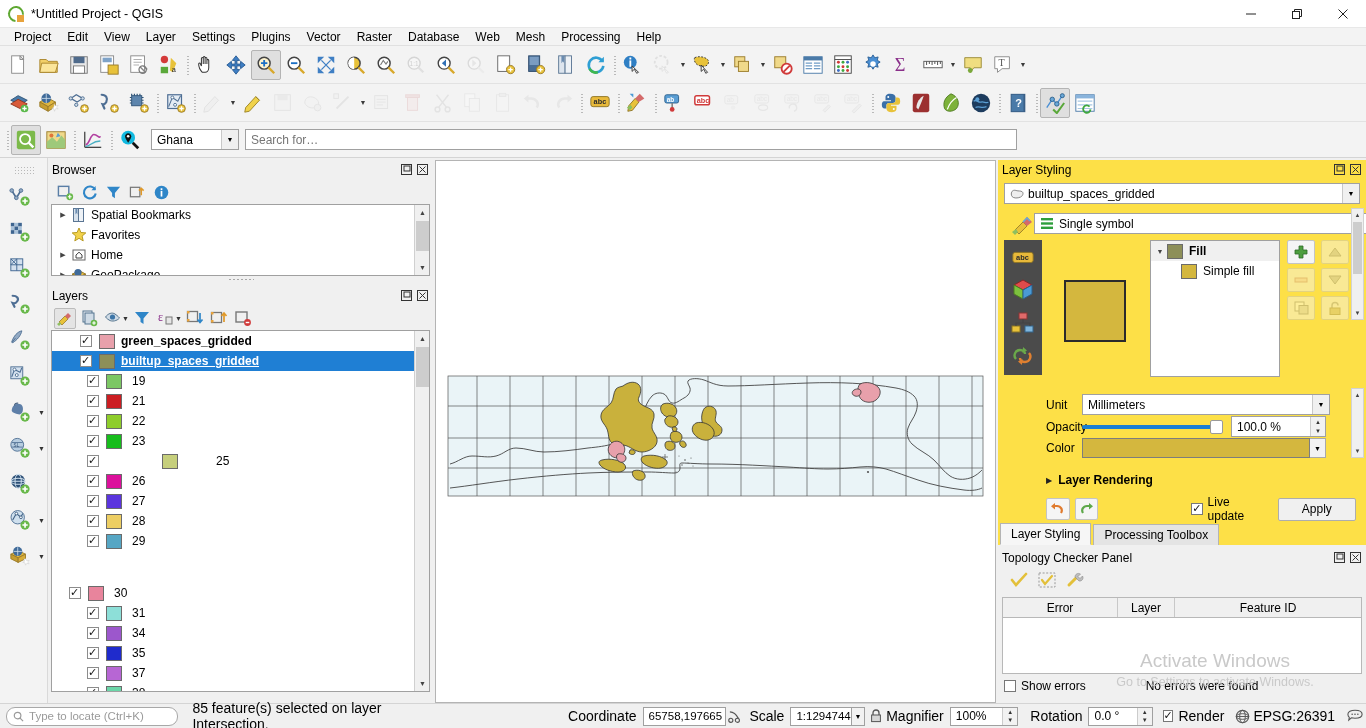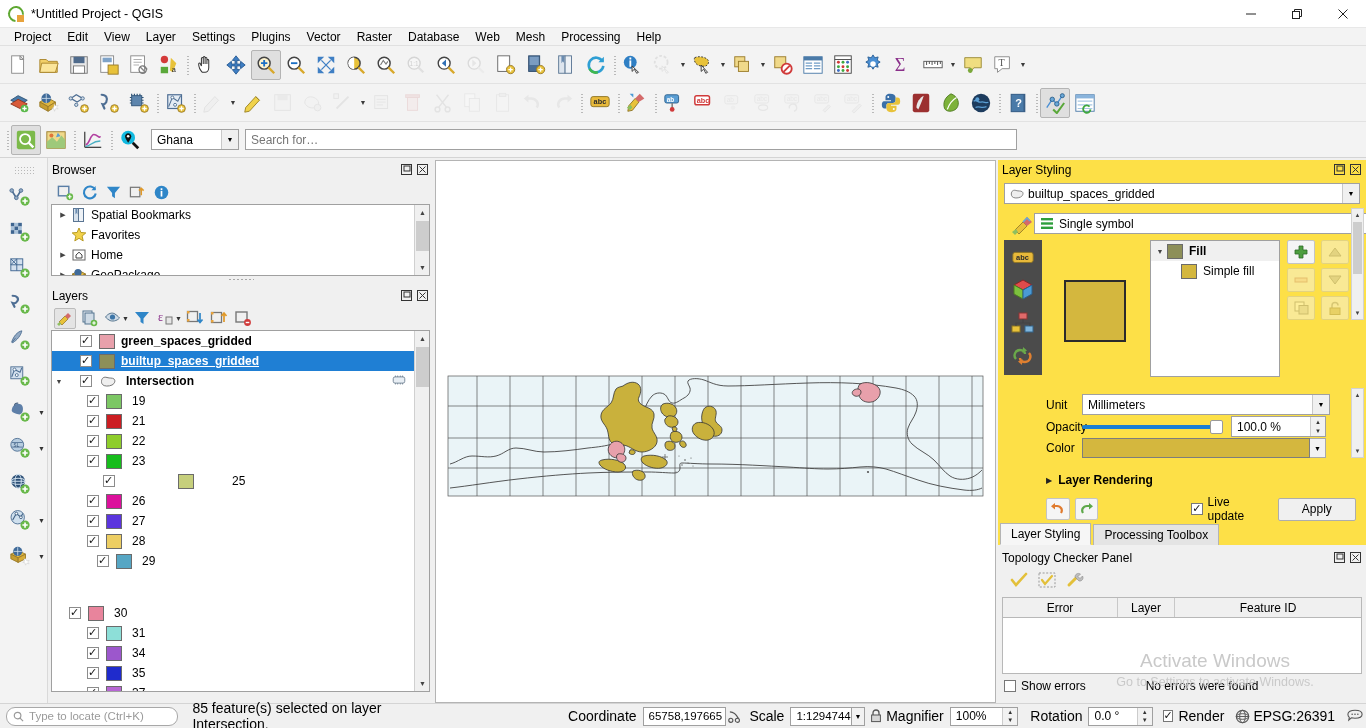--- a/index.html
+++ b/index.html
@@ -1120,36 +1120,20 @@
             <span class="swatch" style="background: rgb(232, 160, 171);"></span>
             <span class="lyr-label" style="margin-left: 6px;">green_spaces_gridded</span>
           </div>
           <div class="lyr-row selected" style="padding-left: 14px;">
             <span style="width: 14px;"></span>
             <span class="lyr-chk"></span>
             <span style="width: 7px;"></span>
             <span class="swatch" style="background: rgb(141, 143, 88);"></span>
             <span class="lyr-label selected-lbl" style="margin-left: 6px;">builtup_spaces_gridded</span>
           </div>
-          <div class="lyr-row" style="padding-left: 0px;">
-            <span class="expander">▼</span>
-            <span style="width: 14px;"></span>
-            <span class="lyr-chk"></span>
-            <span style="width: 7px;"></span>
-            <span class="tree-ico">
-              <svg width="16" height="13" viewBox="0 0 16 12">
-                <path d="M1.5 6 C1.5 2.5 4 1 7 2 C10 3 12 2 14 3.5 C15.6 4.8 15 8 12 9.5 C9 11 4 11 2.5 9 C1.6 7.9 1.5 7 1.5 6Z" fill="#efefef" stroke="#777" stroke-width="1"></path>
-              </svg>
-            </span>
-            <span class="lyr-label" style="margin-left: 6px;">Intersection</span>
-            <span style="position: absolute; right: 22px; top: 2px;"><svg width="16" height="14" viewBox="0 0 18 14">
-                <rect x="2.5" y="3.5" width="13" height="7" rx="2" fill="#e8eef4" stroke="#6d7f90"></rect>
-                <path d="M5 3.5 v-1.5 M7.5 3.5 v-1.5 M10.5 3.5 v-1.5 M13 3.5 v-1.5 M5 10.5 v1.5 M7.5 10.5 v1.5 M10.5 10.5 v1.5 M13 10.5 v1.5" stroke="#6d7f90" stroke-width="1"></path>
-              </svg></span>
-          </div>
           <div class="lyr-row" style="padding-left: 35px;">
             <span class="lyr-chk"></span>
             <span style="width: 7px;"></span>
             <span class="swatch" style="background: rgb(124, 199, 100);"></span>
             <span class="lyr-child-label" style="margin-left: 10px;">19</span>
           </div>
           <div class="lyr-row" style="padding-left: 35px;">
             <span class="lyr-chk"></span>
             <span style="width: 7px;"></span>
             <span class="swatch" style="background: rgb(204, 30, 34);"></span>
@@ -1160,21 +1144,21 @@
             <span style="width: 7px;"></span>
             <span class="swatch" style="background: rgb(142, 205, 43);"></span>
             <span class="lyr-child-label" style="margin-left: 10px;">22</span>
           </div>
           <div class="lyr-row" style="padding-left: 35px;">
             <span class="lyr-chk"></span>
             <span style="width: 7px;"></span>
             <span class="swatch" style="background: rgb(23, 189, 28);"></span>
             <span class="lyr-child-label" style="margin-left: 10px;">23</span>
           </div>
-          <div class="lyr-row" style="padding-left: 51px; gap: 28px;">
+          <div class="lyr-row" style="padding-left: 35px; gap: 28px;">
             <span class="lyr-chk"></span>
             <span style="width: 7px;"></span>
             <span class="swatch" style="background: rgb(198, 207, 124);"></span>
             <span class="lyr-child-label" style="margin-left: 10px;">25</span>
           </div>
           <div class="lyr-row" style="padding-left: 35px;">
             <span class="lyr-chk"></span>
             <span style="width: 7px;"></span>
             <span class="swatch" style="background: rgb(220, 17, 156);"></span>
             <span class="lyr-child-label" style="margin-left: 10px;">26</span>
@@ -1184,21 +1168,21 @@
             <span style="width: 7px;"></span>
             <span class="swatch" style="background: rgb(91, 53, 222);"></span>
             <span class="lyr-child-label" style="margin-left: 10px;">27</span>
           </div>
           <div class="lyr-row" style="padding-left: 35px;">
             <span class="lyr-chk"></span>
             <span style="width: 7px;"></span>
             <span class="swatch" style="background: rgb(237, 206, 99);"></span>
             <span class="lyr-child-label" style="margin-left: 10px;">28</span>
           </div>
-          <div class="lyr-row" style="padding-left: 45px;">
+          <div class="lyr-row" style="padding-left: 35px;">
             <span class="lyr-chk"></span>
             <span style="width: 7px;"></span>
             <span class="swatch" style="background: rgb(86, 166, 196);"></span>
             <span class="lyr-child-label" style="margin-left: 10px;">29</span>
           </div>
           <div class="lyr-row" style="padding-left: 17px; margin-top: 32px;">
             <span class="lyr-chk"></span>
             <span style="width: 7px;"></span>
             <span class="swatch" style="background: rgb(232, 132, 156);"></span>
             <span class="lyr-child-label" style="margin-left: 10px;">30</span>

